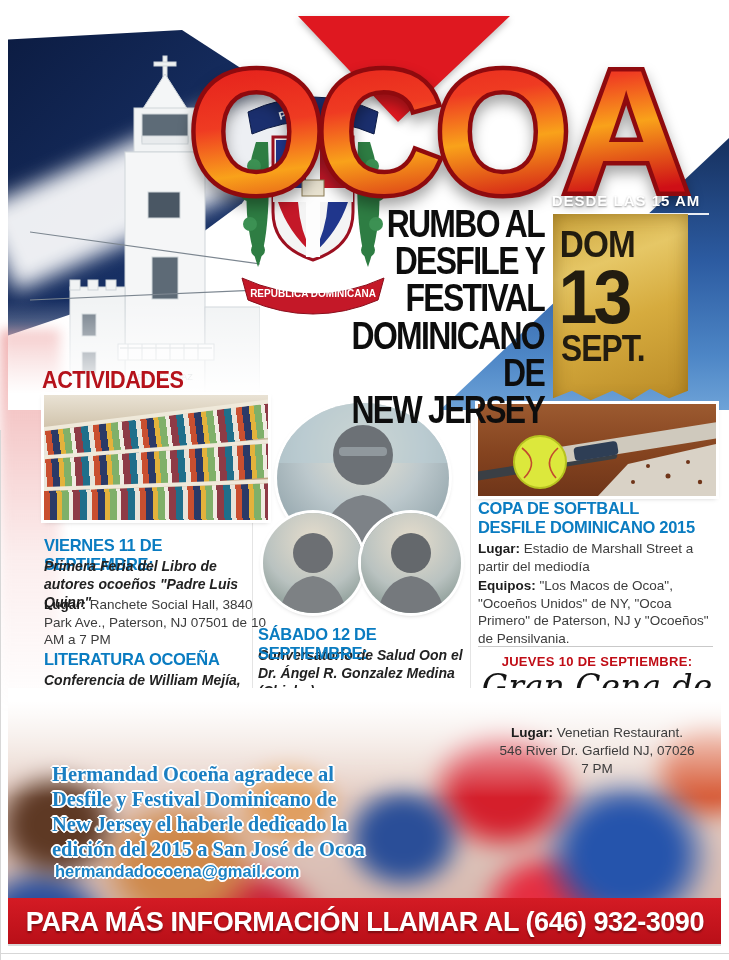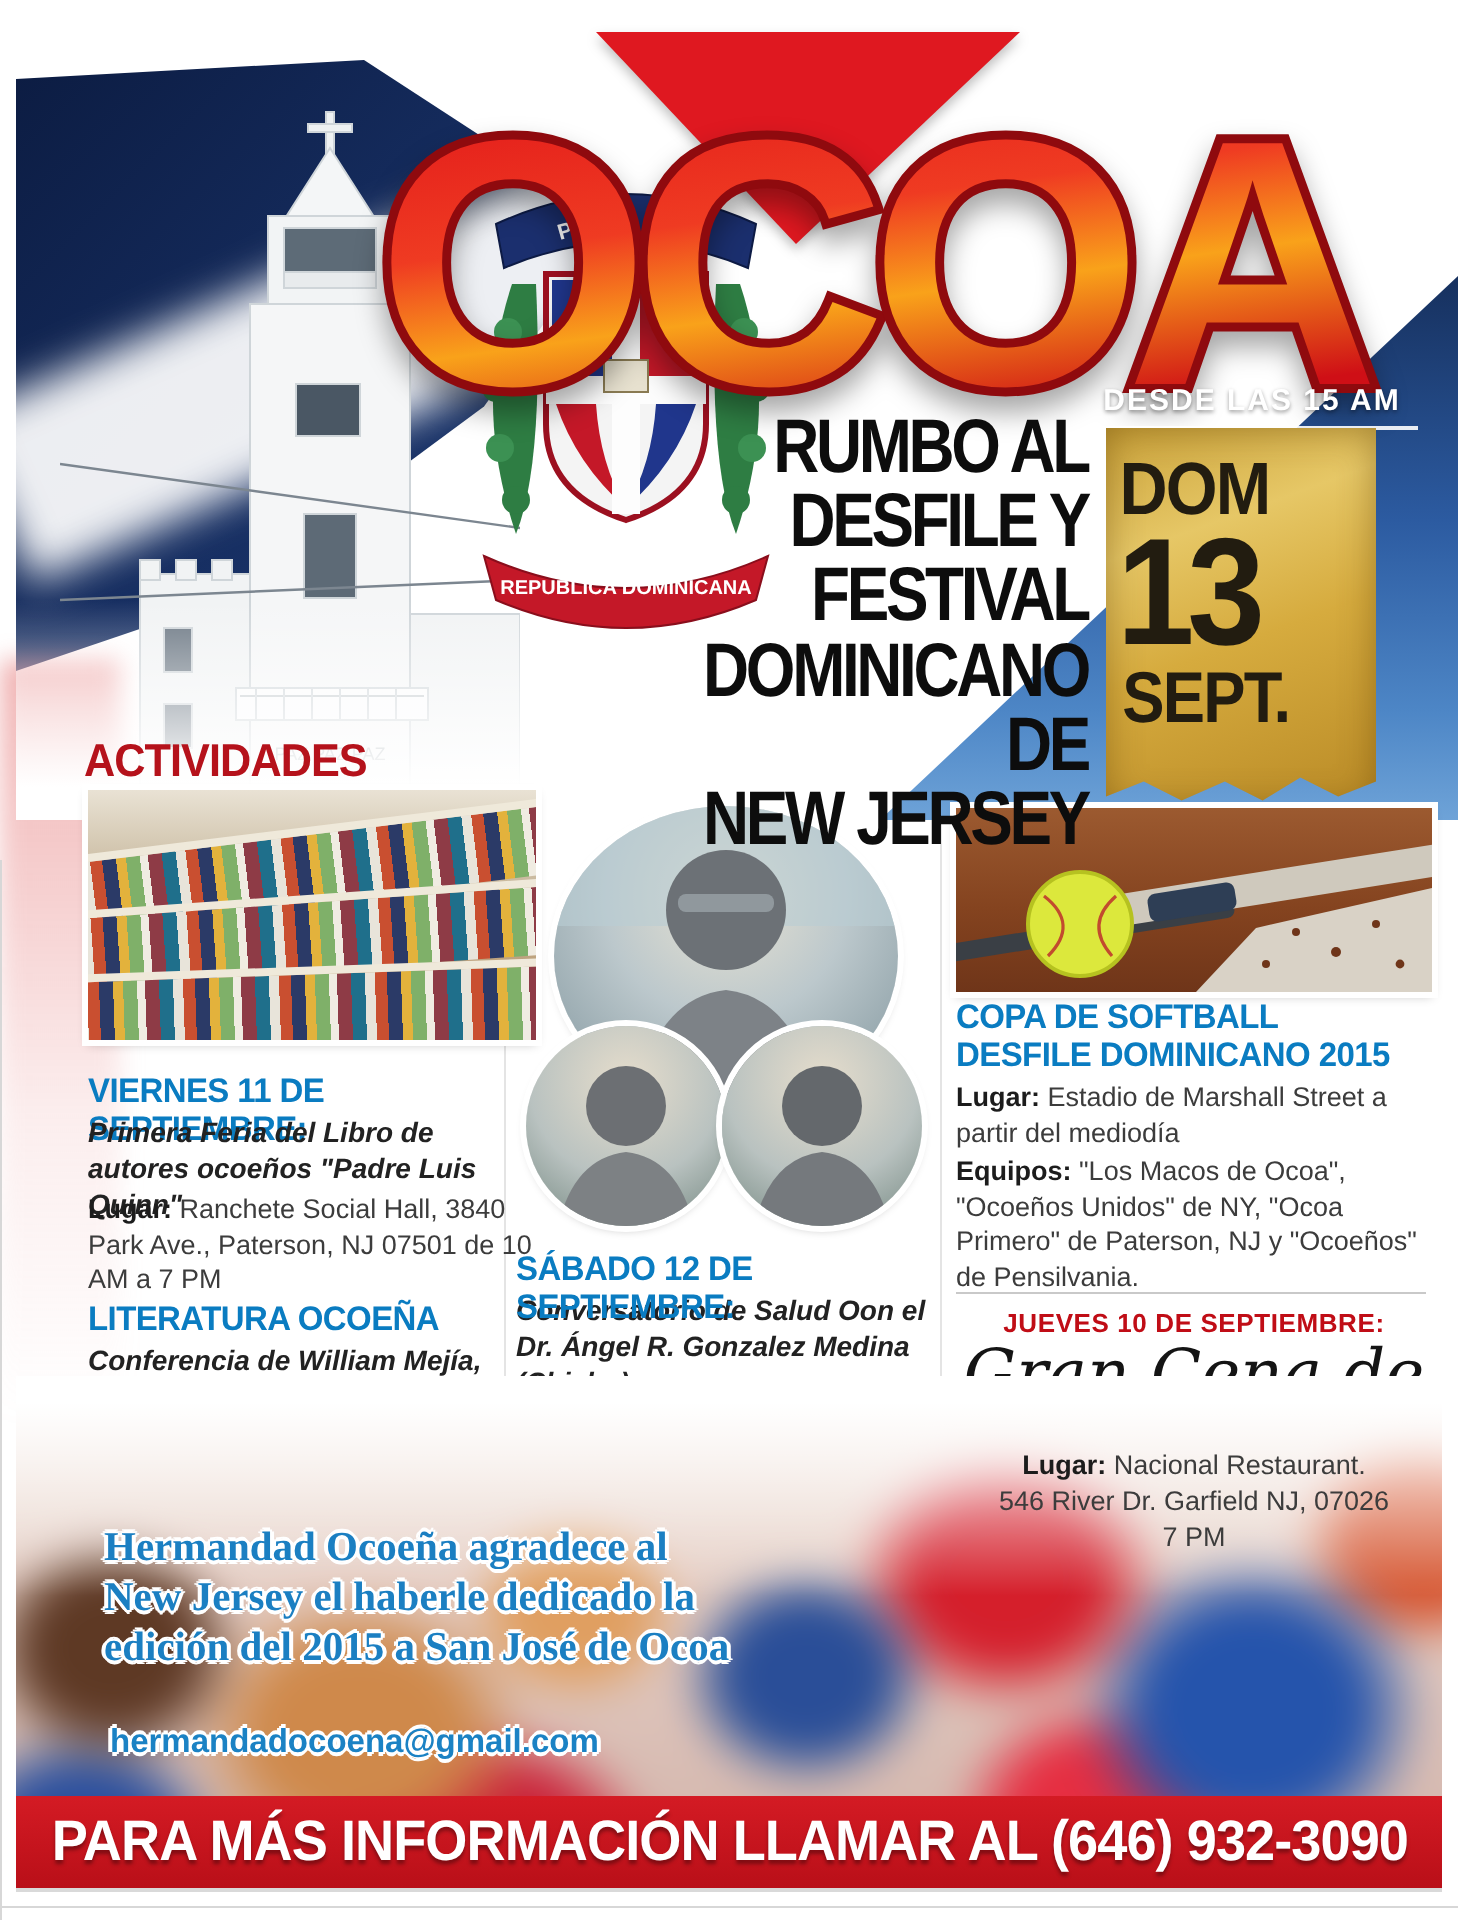--- a/index.html
+++ b/index.html
@@ -267,32 +267,33 @@
 <div class="abs body-t" style="left:478px;top:577px;width:232px;">
   <span class="lbl">Equipos:</span>
   <span>"Los Macos de Ocoa", "Ocoeños Unidos" de NY, "Ocoa Primero" de Paterson, NJ y "Ocoeños" de Pensilvania.</span>
 </div>
 <div class="abs divider" style="left:478px;top:646px;width:235px;"></div>
 <div class="abs gala-h" style="left:478px;top:654px;width:238px;">JUEVES 10 DE SEPTIEMBRE:</div>
 <div class="abs gala-title" style="left:468px;top:670px;width:258px;">Gran Cena de Gala</div>
 <div class="abs body-t center" style="left:472px;top:706px;width:250px;">Reconocimiento a ocoeños distinguidos.</div>
 <div class="abs body-t center" style="left:472px;top:724px;width:250px;z-index:3;">
   <span class="lbl">Lugar:</span>
-  <span>Nacional Restaurant.</span>
+  <span>Venetian Restaurant.</span>
 </div>
 <div class="abs body-t center" style="left:472px;top:742px;width:250px;z-index:3;">546 River Dr. Garfield NJ, 07026</div>
 <div class="abs body-t center" style="left:472px;top:760px;width:250px;z-index:3;">7 PM</div>
 
 <div class="abs crowd">
   <div class="blobs"></div>
   <div class="fade"></div>
 </div>
 
 <div class="abs thanks" style="z-index:4;">
   <div>Hermandad Ocoeña agradece al</div>
+  <div>Desfile y Festival Dominicano de</div>
   <div>New Jersey el haberle dedicado la</div>
   <div>edición del 2015 a San José de Ocoa</div>
 </div>
 <div class="abs email" style="z-index:4;">hermandadocoena@gmail.com</div>
 
 <div class="abs footer-bar" style="z-index:5;">
   <span>PARA MÁS INFORMACIÓN LLAMAR AL (646) 932-3090</span>
 </div>
 
 <div class="abs edge-v"></div>

